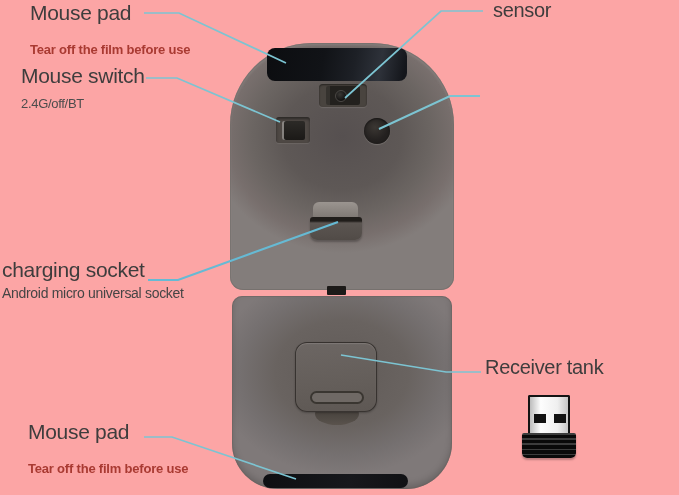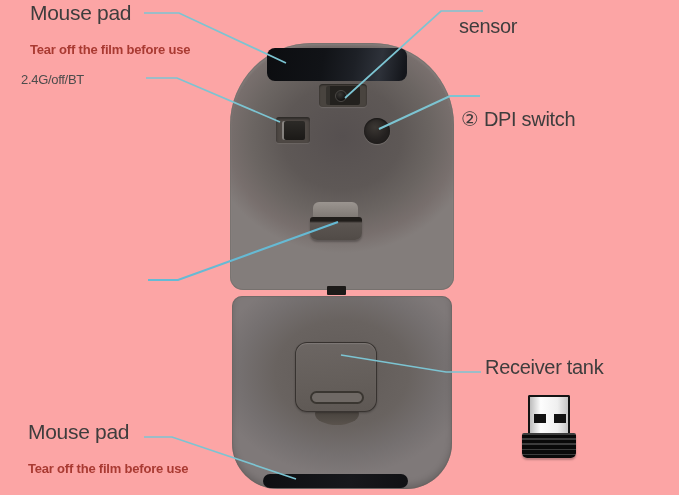--- a/index.html
+++ b/index.html
@@ -9,21 +9,21 @@
     font-family:"Liberation Sans","DejaVu Sans",sans-serif;
   }
   
   .label { position:absolute; color:#3e3d3d; letter-spacing:-0.3px; z-index:11; }
   .label .title { font-size:21px; line-height:1.12; }
   .label.small .title { font-size:20px; }
   .label .warn { font-size:13px; font-weight:bold; color:#a93a32; margin-top:17px; letter-spacing:-0.2px; }
   .label .sub  { font-size:13px; color:#4c4c4c; margin-top:8px; }
   .label .sub2 { font-size:14px; color:#454545; margin-top:3px; }
   #lbl-mouse-pad-top   { left:30px;  top:1px; }
-  #lbl-sensor          { left:459px; top:-1px;margin-top:16px; }
+  #lbl-sensor          { left:493px; top:-1px; }
   #lbl-mouse-switch    { left:21px;  top:64px; }
   #lbl-bluetooth       { left:461px; top:64px; white-space:nowrap; }
   #lbl-dpi             { left:461px; top:108px; white-space:nowrap; }
   #lbl-charging        { left:2px;   top:258px; }
   #lbl-receiver        { left:485px; top:356px; }
   #lbl-mouse-pad-bot   { left:28px;  top:420px; }
 
   
   .part { position:absolute; }
   .body-upper {
@@ -181,28 +181,30 @@
   <div class="label" id="lbl-mouse-pad-top">
     <div class="title">Mouse pad</div>
     <div class="warn">Tear off the film before use</div>
   </div>
 
   <div class="label small" id="lbl-sensor">
     <div class="title">sensor</div>
   </div>
 
   <div class="label" id="lbl-mouse-switch">
+    <div class="title">Mouse switch</div>
     <div class="sub">2.4G/off/BT</div>
   </div>
 
 
-  <div class="label small" id="lbl-dpi">
-    <div class="title">② DPI switch</div>
-  </div>
-
+
+  <div class="label" id="lbl-charging">
+    <div class="title">charging socket</div>
+    <div class="sub2">Android micro universal socket</div>
+  </div>
 
   <div class="label small" id="lbl-receiver">
     <div class="title">Receiver tank</div>
   </div>
 
   <div class="label" id="lbl-mouse-pad-bot">
     <div class="title">Mouse pad</div>
     <div class="warn">Tear off the film before use</div>
   </div>
 

